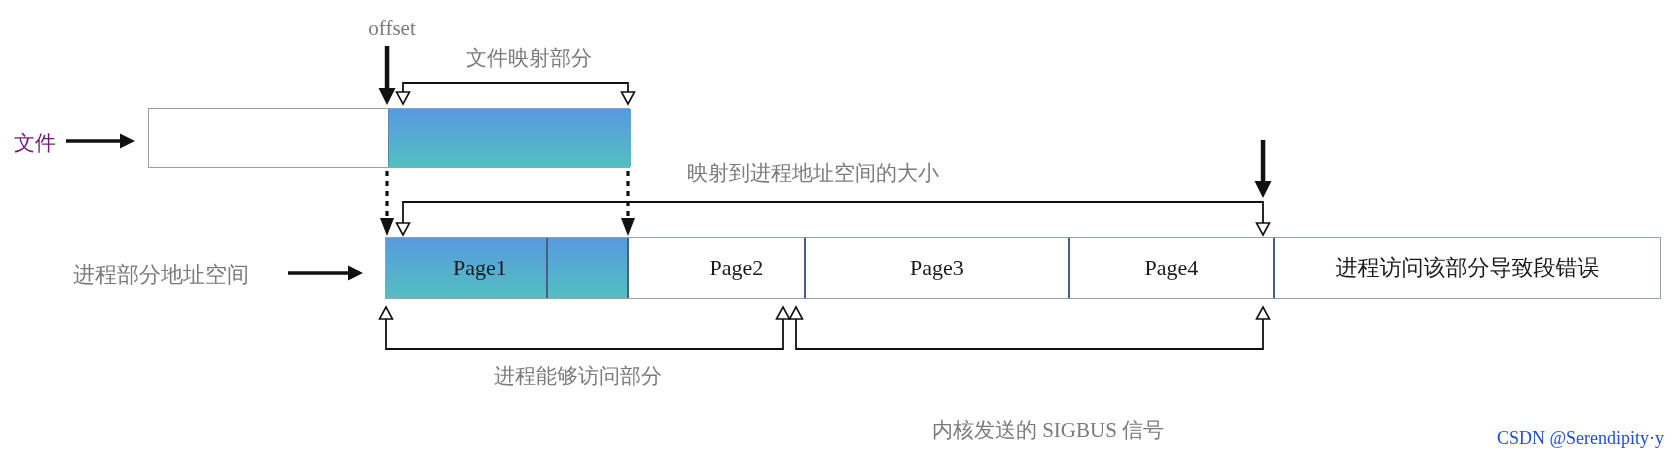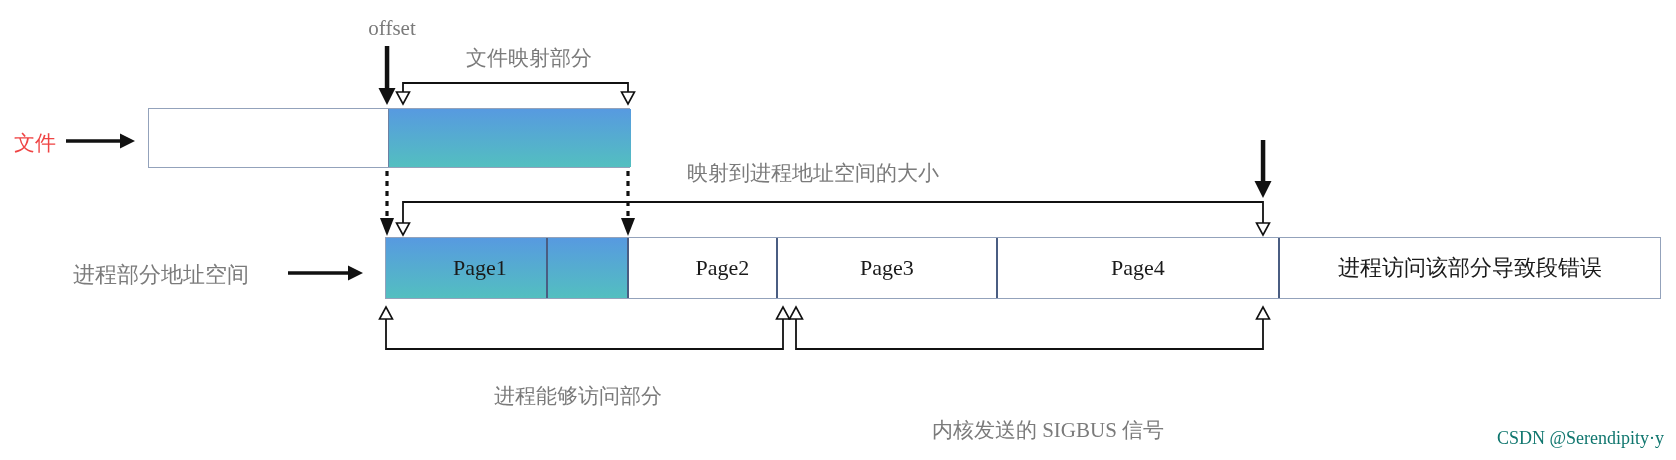--- a/index.html
+++ b/index.html
@@ -26,53 +26,53 @@
     position:absolute;left:385px;top:237px;width:1276px;height:62px;
     border:1.5px solid #93a2bb;background:#ffffff;box-sizing:border-box;
     display:flex;flex-direction:row;align-items:stretch;
   }
   .seg{
     display:flex;align-items:center;justify-content:center;
     box-sizing:border-box;color:#1a1a1a;font-size:22px;
   }
   .seg + .seg{border-left:2px solid #4a5d82;}
   .seg.grad{background:linear-gradient(180deg,#579ae0 0%,#53bfc0 100%);padding-left:28px;}
-  .red{color:#ef4444;font-size:21px;}
-  .watermark{position:absolute;right:12px;top:428px;color:#0f766e;font-size:18px;}
+  .red{color:#701a75;font-size:21px;}
+  .watermark{position:absolute;right:12px;top:428px;color:#1d4ed8;font-size:18px;}
 </style>
 </head>
 <body>
 
 <div class="canvas">
 
   <div class="lbl gray center" style="left:392px;top:16px;">offset</div>
   <div class="lbl gray center" style="left:529px;top:44px;">文件映射部分</div>
   <div class="lbl red" style="left:14px;top:129px;">文件</div>
   <div class="lbl gray" style="left:73px;top:260px;font-size:22px;">进程部分地址空间</div>
   <div class="lbl gray center" style="left:813px;top:159px;">映射到进程地址空间的大小</div>
-  <div class="lbl gray center" style="left:578px;top:382px;">进程能够访问部分</div>
+  <div class="lbl gray center" style="left:578px;top:362px;">进程能够访问部分</div>
   <div class="lbl gray center" style="left:1048px;top:416px;">内核发送的 SIGBUS 信号</div>
   <div class="watermark">CSDN @Serendipity·y</div>
 
   <div class="file-box">
     <div class="file-mapped"></div>
   </div>
 
   <div class="proc-box">
     <div class="seg grad" style="width:160px;">
       <span>Page1</span>
     </div>
     <div class="seg grad" style="width:81px;"></div>
-    <div class="seg" style="width:149px;padding-left:40px;">
+    <div class="seg" style="width:177px;padding-left:40px;">
       <span>Page2</span>
     </div>
-    <div class="seg" style="width:220px;">
+    <div class="seg" style="width:264px;">
       <span>Page3</span>
     </div>
-    <div class="seg" style="width:282px;">
+    <div class="seg" style="width:205px;">
       <span>Page4</span>
     </div>
     <div class="seg" style="flex:1;justify-content:center;">
       <span>进程访问该部分导致段错误</span>
     </div>
   </div>
 
   <svg class="overlay" width="1676" height="460" viewBox="0 0 1676 460">
 
     <g stroke="#111" fill="#111">

